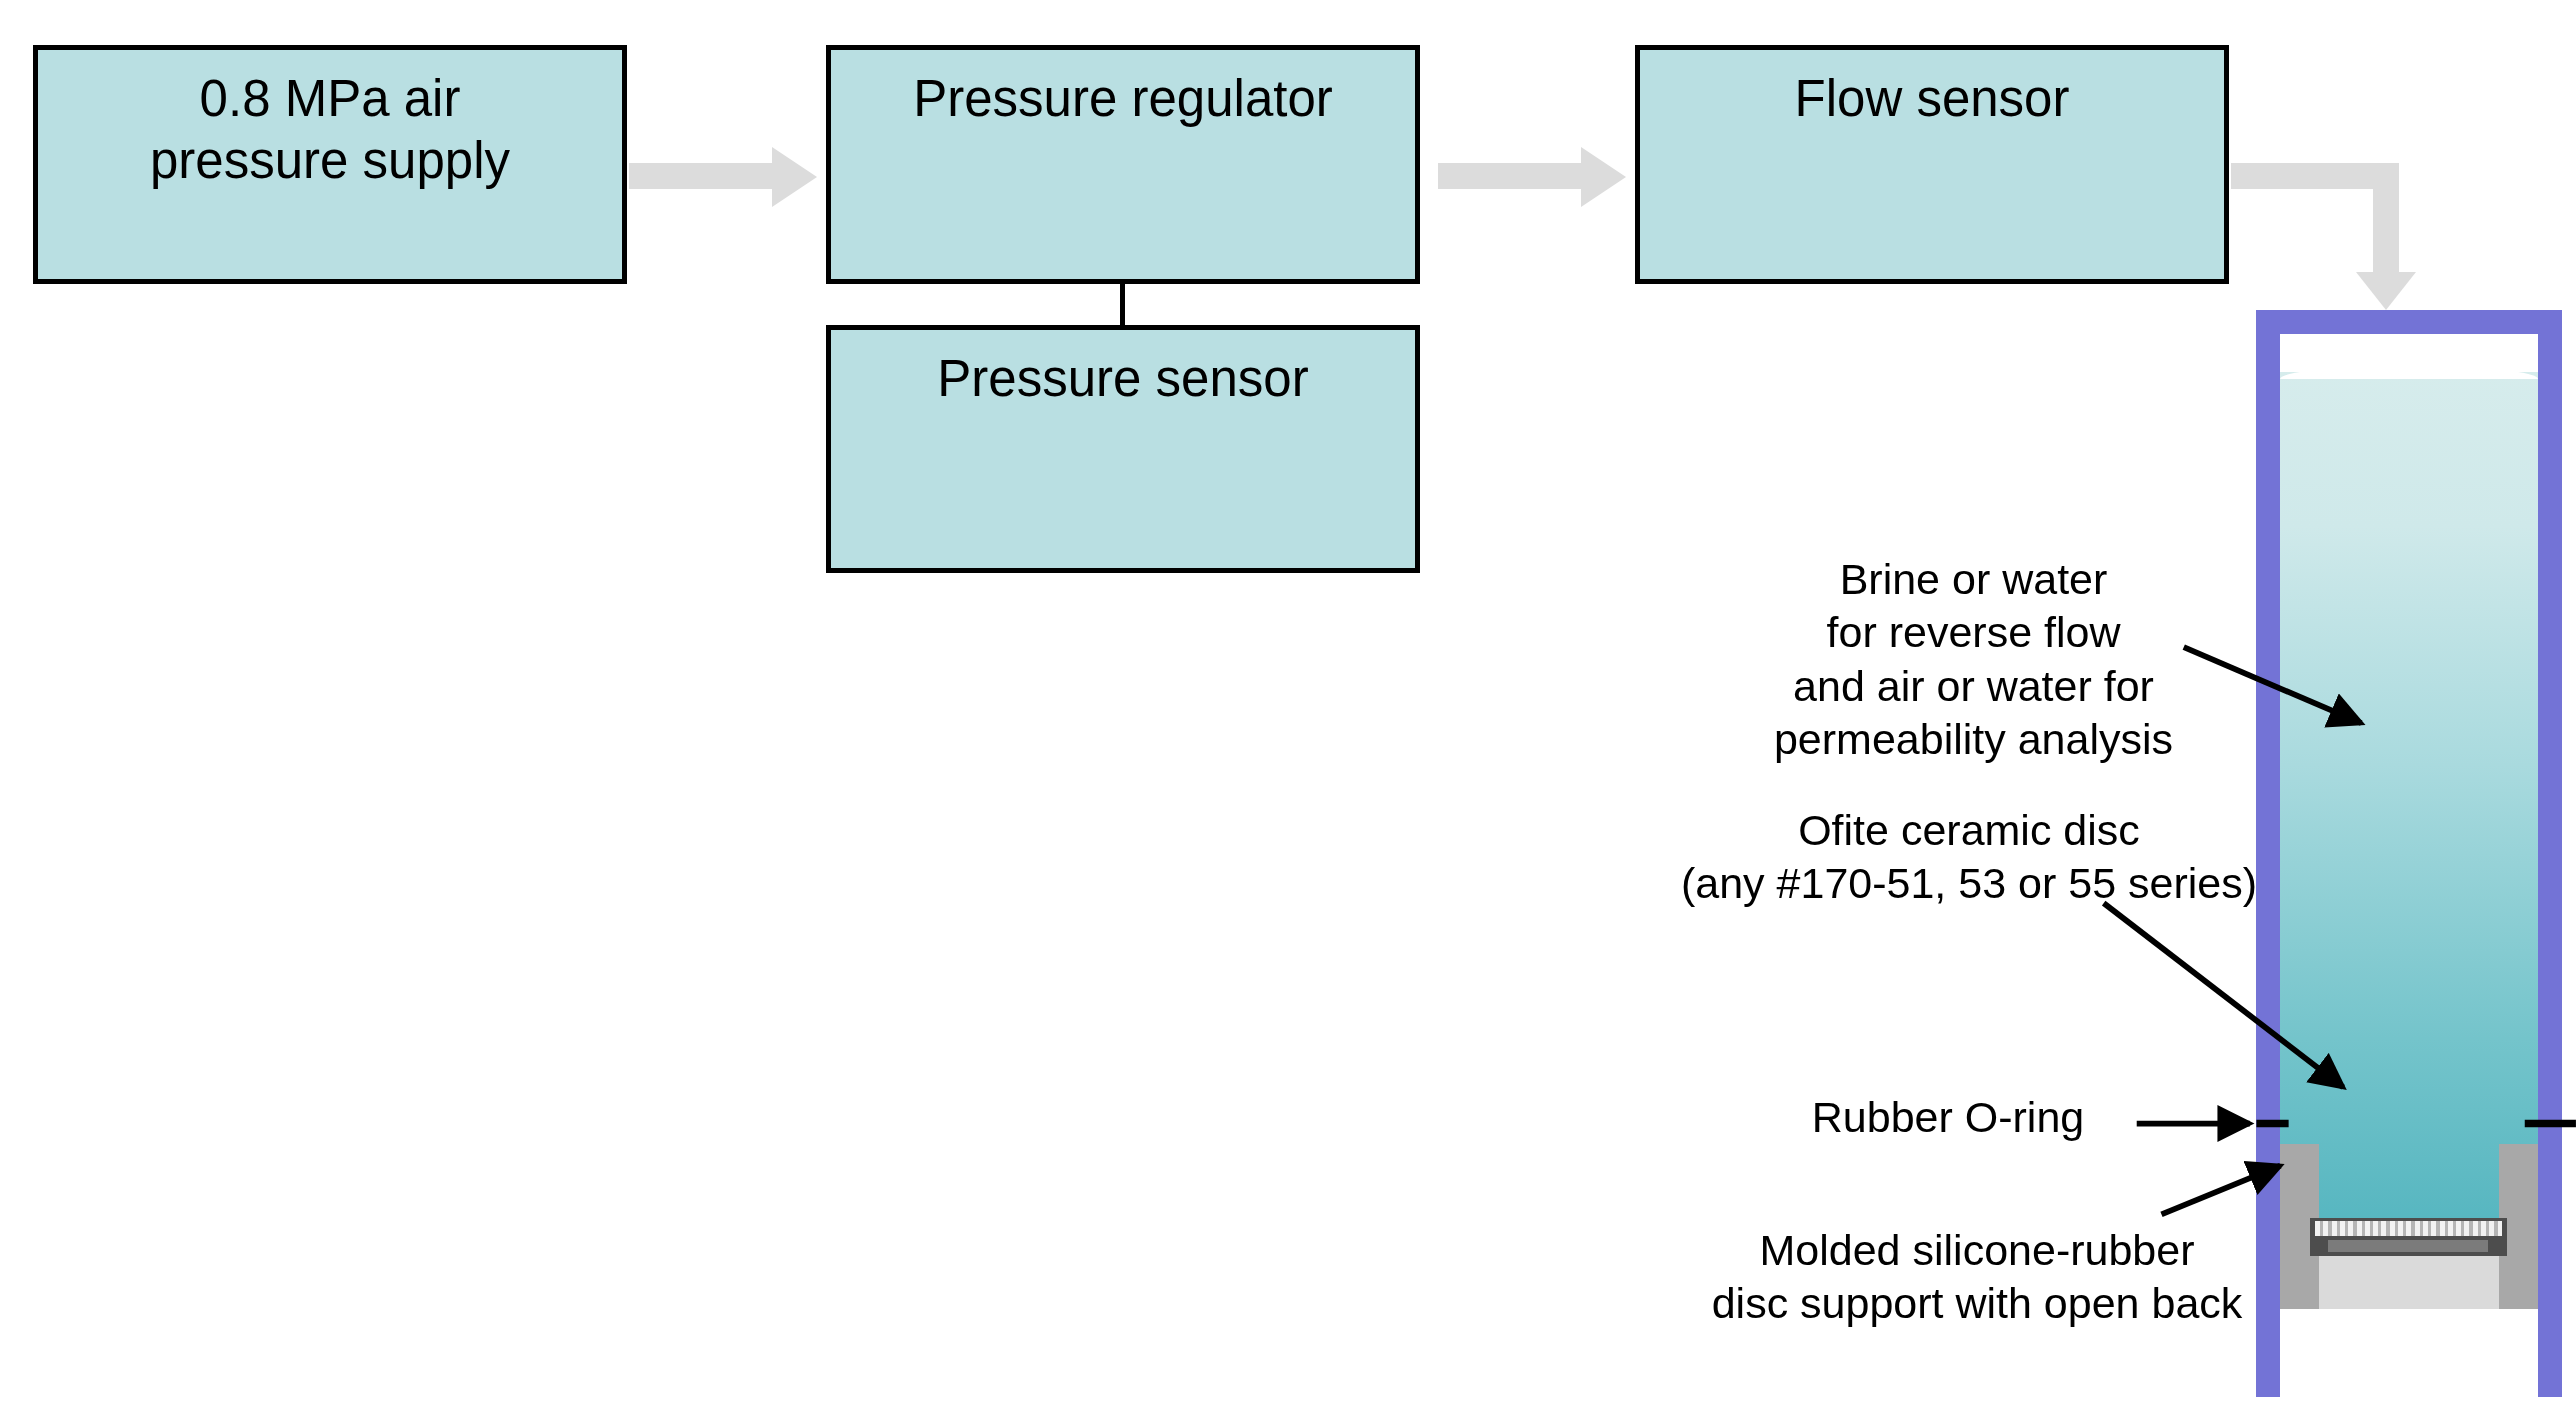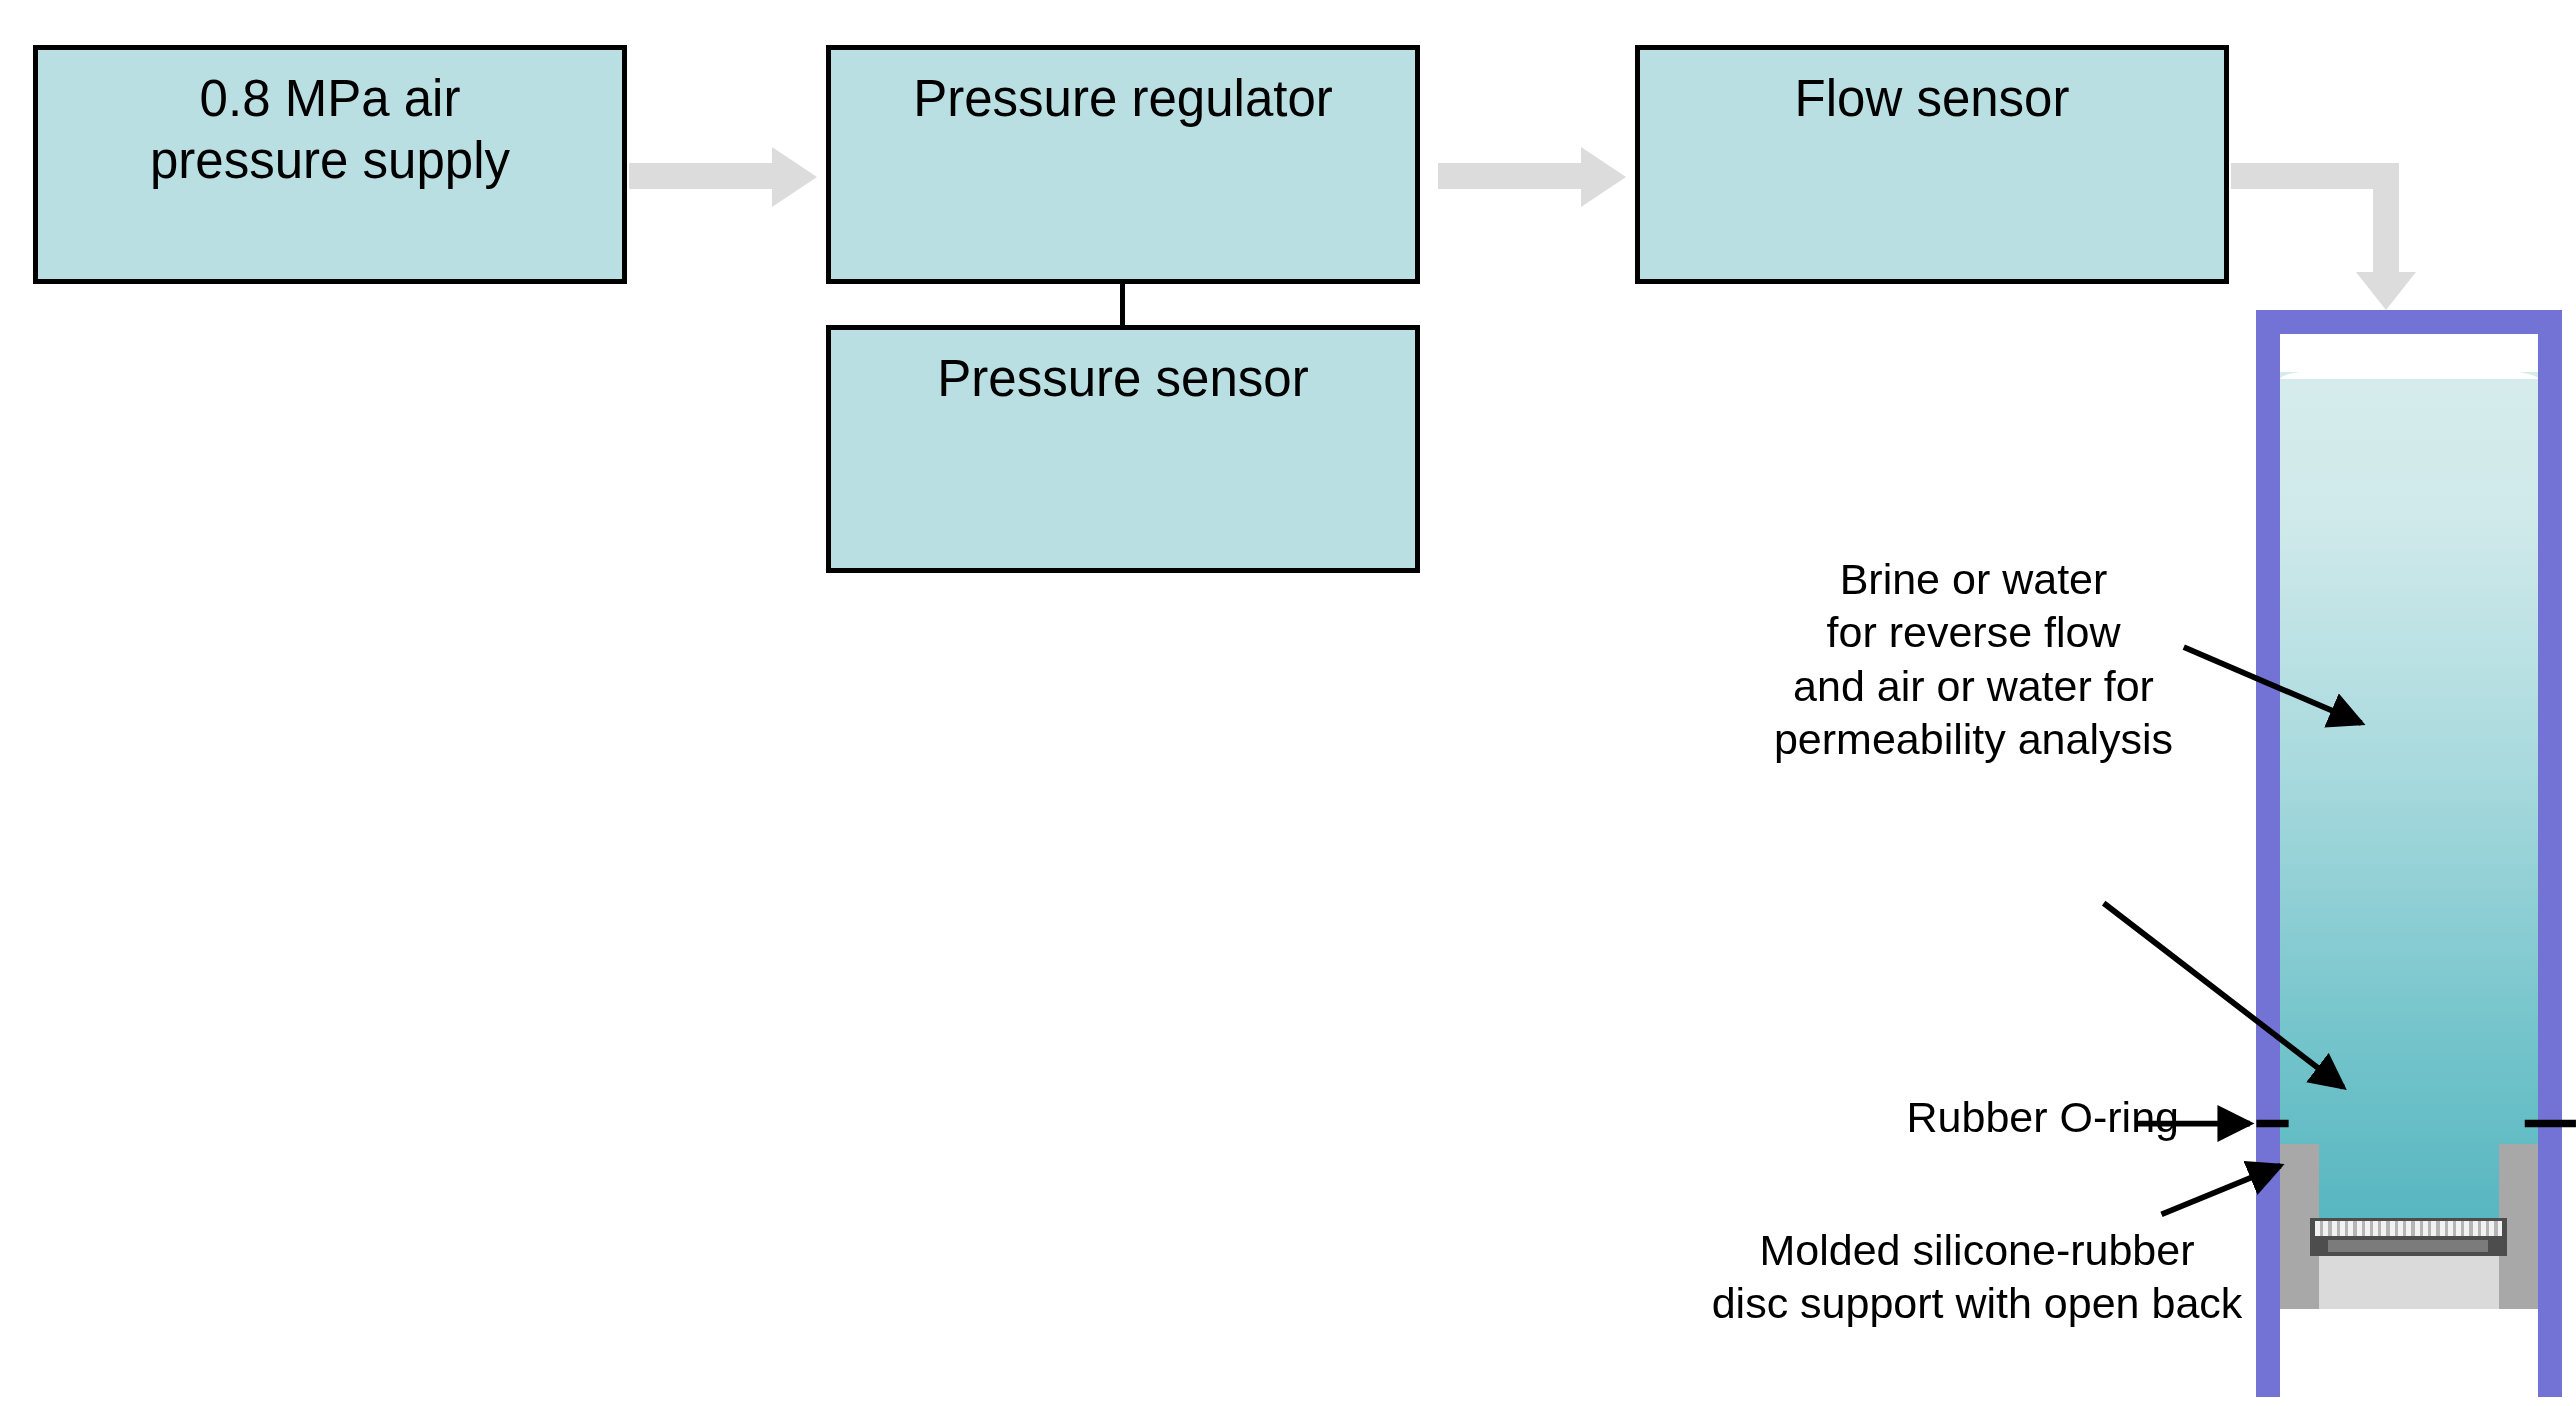--- a/index.html
+++ b/index.html
@@ -166,21 +166,21 @@
   .annot {
     position: absolute;
     font-size: 43px;
     line-height: 1.24;
     color: #000000;
     text-align: center;
     white-space: pre-line;
   }
   #annot-brine   { left: 1701px; top: 525px;  width: 545px; }
   #annot-disc    { left: 1643px; top: 776px;  width: 652px; }
-  #annot-oring   { left: 1717px; top: 1063px; width: 462px; text-align: right; }
+  #annot-oring   { left: 1717px; top: 1063px; width: 462px; text-align: center; }
   #annot-molded  { left: 1651px; top: 1196px; width: 652px; }
 
   
   #leaders {
     position: absolute;
     left: 0; top: 0;
     width: 2576px; height: 1406px;
     pointer-events: none;
   }
 </style>
@@ -238,20 +238,22 @@
 
     <div id="vessel-open-gap"></div>
     <div id="leg-left"></div>
     <div id="leg-right"></div>
   </div>
 
   <div class="annot" id="annot-brine">Brine or water
 for reverse flow
 and air or water for
 permeability analysis</div>
+  <div class="annot" id="annot-disc">Ofite ceramic disc
+(any #170-51, 53 or 55 series)</div>
   <div class="annot" id="annot-oring">Rubber O-ring</div>
   <div class="annot" id="annot-molded">Molded silicone-rubber
 disc support with open back</div>
 
   <svg id="leaders" viewBox="0 0 3120 1703">
     <defs>
       <marker id="lead-head" markerWidth="7" markerHeight="7" refX="5.6" refY="3.2" orient="auto" markerUnits="strokeWidth">
         <path d="M0,0 L6.4,3.2 L0,6.4 z" fill="#000000"></path>
       </marker>
     </defs>

